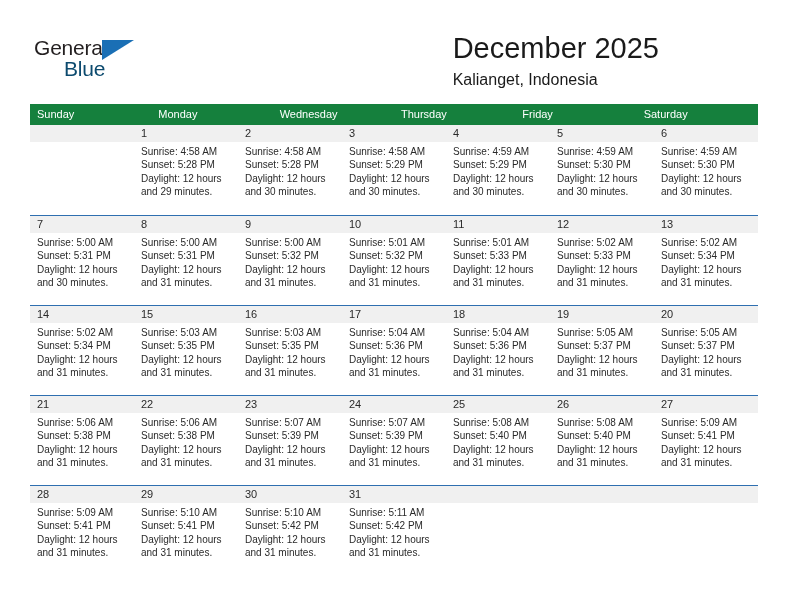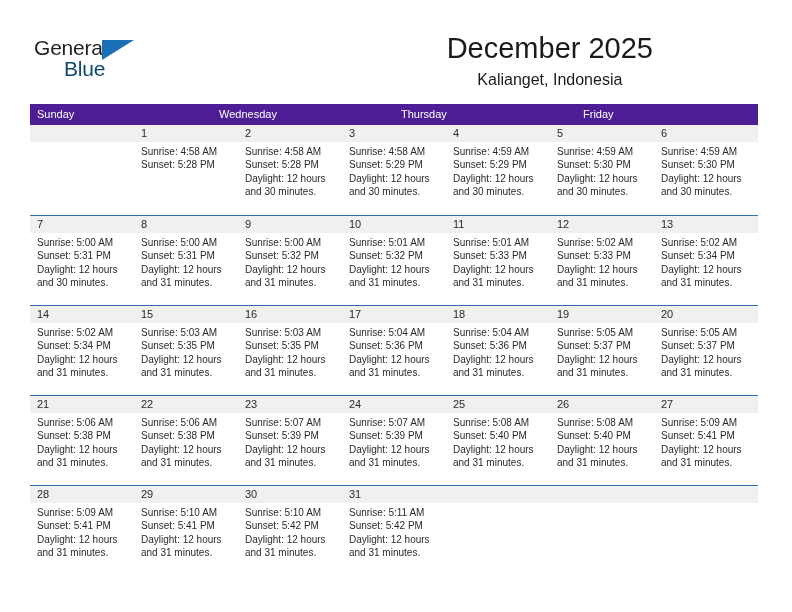--- a/index.html
+++ b/index.html
@@ -50,22 +50,22 @@
     position: absolute;
     left: 30px; top: 21px;
     font-size: 21px;
     font-weight: 400;
     color: #0c4a6e;
     letter-spacing: -0.2px;
     line-height: 24px;
   }
   .title-block {
     position: absolute;
-    right: 28px; top: 30px;
-    text-align: center;
+    right: 22px; top: 30px;
+    text-align: left;
   }
   .cal-title {
     font-size: 29px;
     font-weight: 400;
     color: #1a1a1a;
     line-height: 36px;
     white-space: nowrap;
   }
   .cal-subtitle {
     font-size: 16px;
@@ -79,21 +79,21 @@
   
   .calendar {
     position: absolute;
     left: 30px;
     top: 104px;
     width: 728px;
   }
   .weekday-row {
     display: flex;
     width: 100%;
-    background: #4c1d95;
+    background: #15803d;
     height: 21px;
   }
   .weekday-cell {
     flex: 1 1 0;
     color: #ffffff;
     font-size: 11px;
     line-height: 21px;
     padding-left: 7px;
     white-space: nowrap;
     overflow: hidden;
@@ -154,34 +154,37 @@
     <div class="title-block">
       <div class="cal-title">December 2025</div>
       <div class="cal-subtitle">Kalianget, Indonesia</div>
     </div>
 
   </div>
 
   <div class="calendar">
     <div class="weekday-row" id="weekday-row">
         <div class="weekday-cell">Sunday</div>
+        <div class="weekday-cell">Monday</div>
         <div class="weekday-cell">Wednesday</div>
         <div class="weekday-cell">Thursday</div>
         <div class="weekday-cell">Friday</div>
+        <div class="weekday-cell">Saturday</div>
       </div>
     <div id="weeks-container">
         <div class="week-row">
           <div class="day-cell empty">
             <div class="day-num-band"></div>
           </div>
           <div class="day-cell">
             <div class="day-num-band">1</div>
             <div class="day-info">
               <div>Sunrise: 4:58 AM</div>
               <div>Sunset: 5:28 PM</div>
+              <div class="daylight-wrap">Daylight: 12 hours and 29 minutes.</div>
             </div>
           </div>
           <div class="day-cell">
             <div class="day-num-band">2</div>
             <div class="day-info">
               <div>Sunrise: 4:58 AM</div>
               <div>Sunset: 5:28 PM</div>
               <div class="daylight-wrap">Daylight: 12 hours and 30 minutes.</div>
             </div>
           </div>

